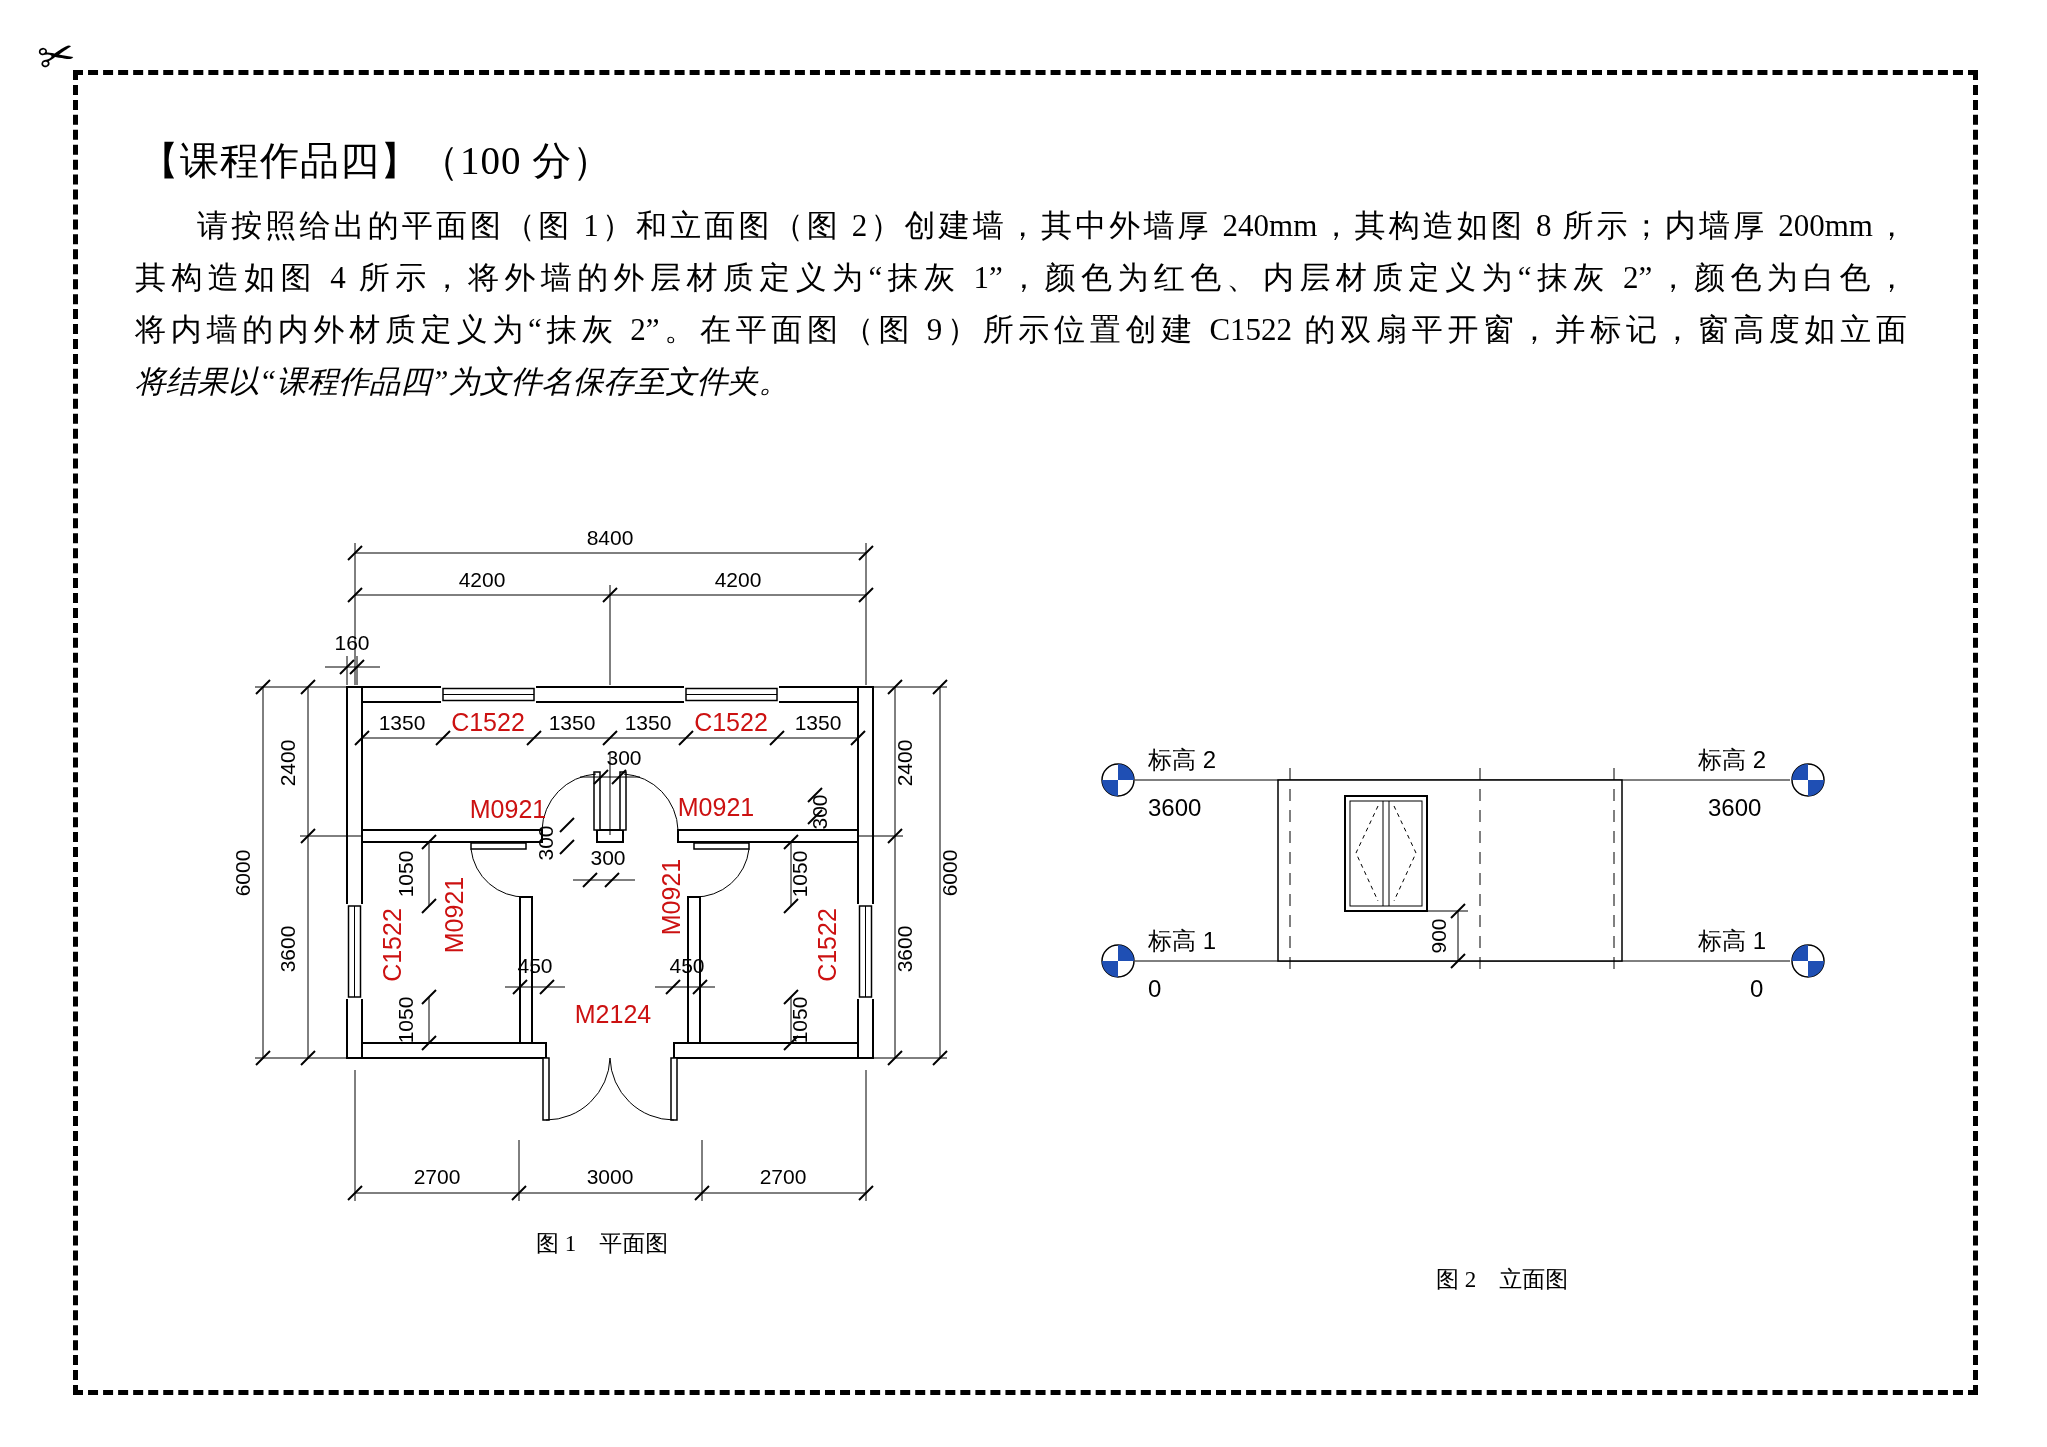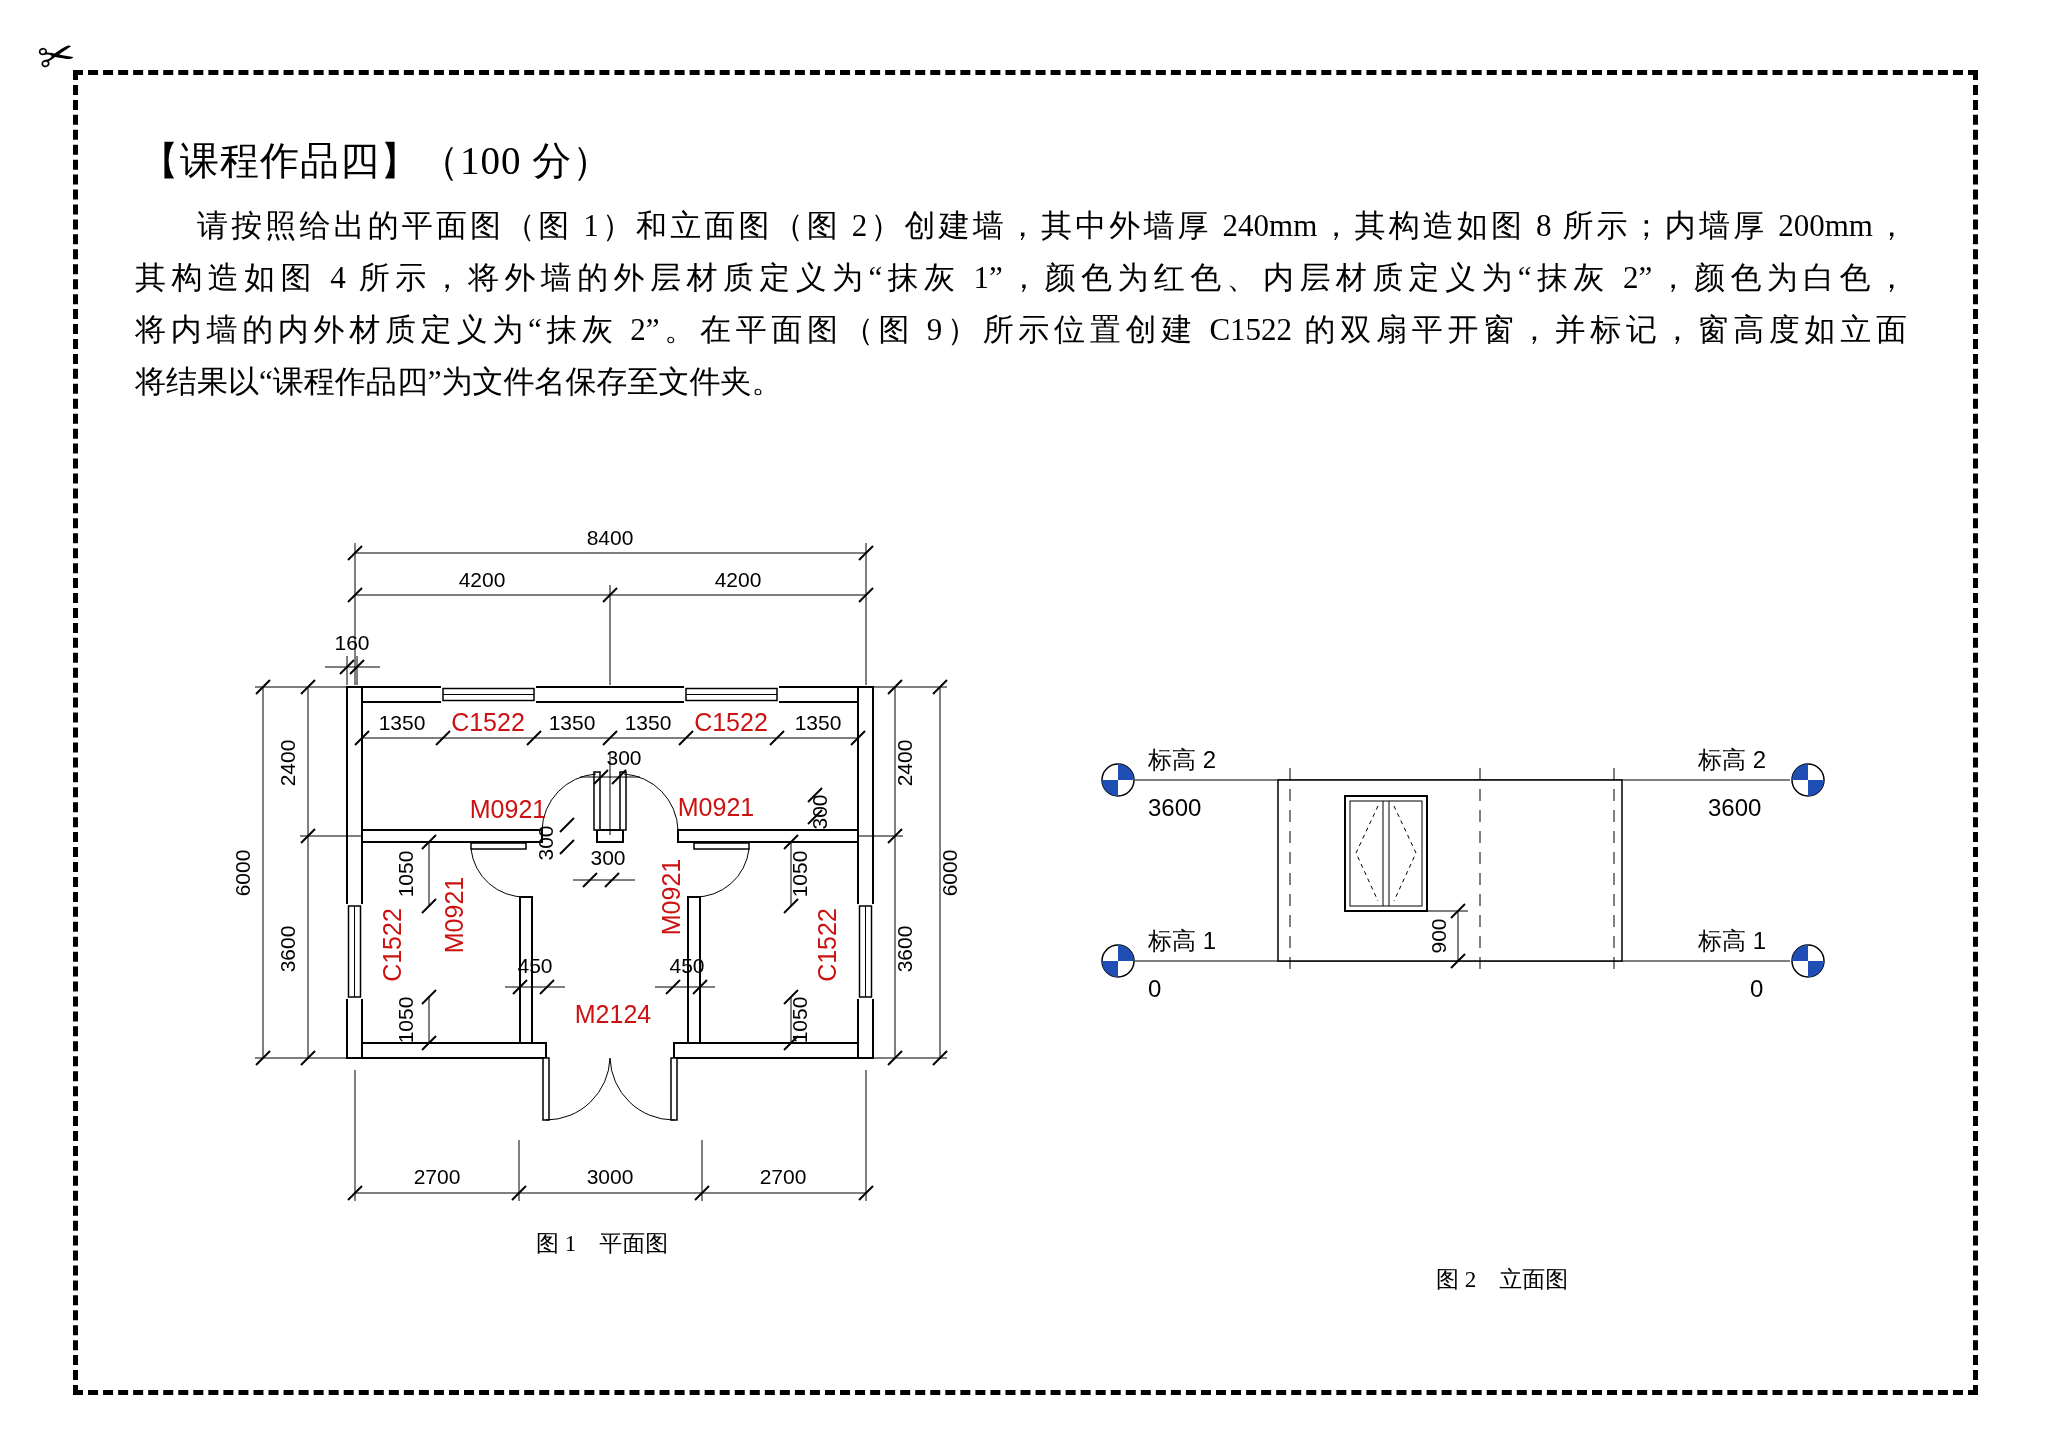--- a/index.html
+++ b/index.html
@@ -7,21 +7,21 @@
         font-family:"Liberation Serif","DejaVu Serif",serif;color:#000;}
   .cut-border{position:absolute;left:73px;top:70px;width:1895px;height:1315px;
         border:5px dashed #000;}
   .scissors{position:absolute;left:38px;top:30px;font-size:44px;transform:rotate(-12deg);
         font-family:"DejaVu Sans",sans-serif;}
   .doc-title{position:absolute;left:140px;top:134px;font-size:39px;letter-spacing:1px;}
   .paragraph{position:absolute;left:135px;top:200px;width:1772px;font-size:31px;}
   .para-line{height:52px;line-height:52px;text-align:justify;text-align-last:justify;
         white-space:normal;}
   .para-line.first{text-indent:2em;}
-  .para-line.last{text-align-last:left;}
+  .para-line.last{text-align-last:left;font-style:italic;}
   .fig-svg{position:absolute;}
   .caption{position:absolute;width:420px;text-align:center;font-size:23px;}
   svg text{font-family:"Liberation Sans","DejaVu Sans",sans-serif;font-size:21px;fill:#000;}
   svg text.red{fill:#cc1111;font-size:25px;}
   svg text.lvl{font-size:24px;}
   .thin{stroke:#000;stroke-width:1;fill:none;}
   .wall{stroke:#000;stroke-width:2;fill:#ffffff;}
   .frame{stroke:#000;stroke-width:1.5;fill:none;}
   .leaf{stroke:#000;stroke-width:1.5;fill:#ffffff;}
   .arc{stroke:#000;stroke-width:1;fill:none;}

